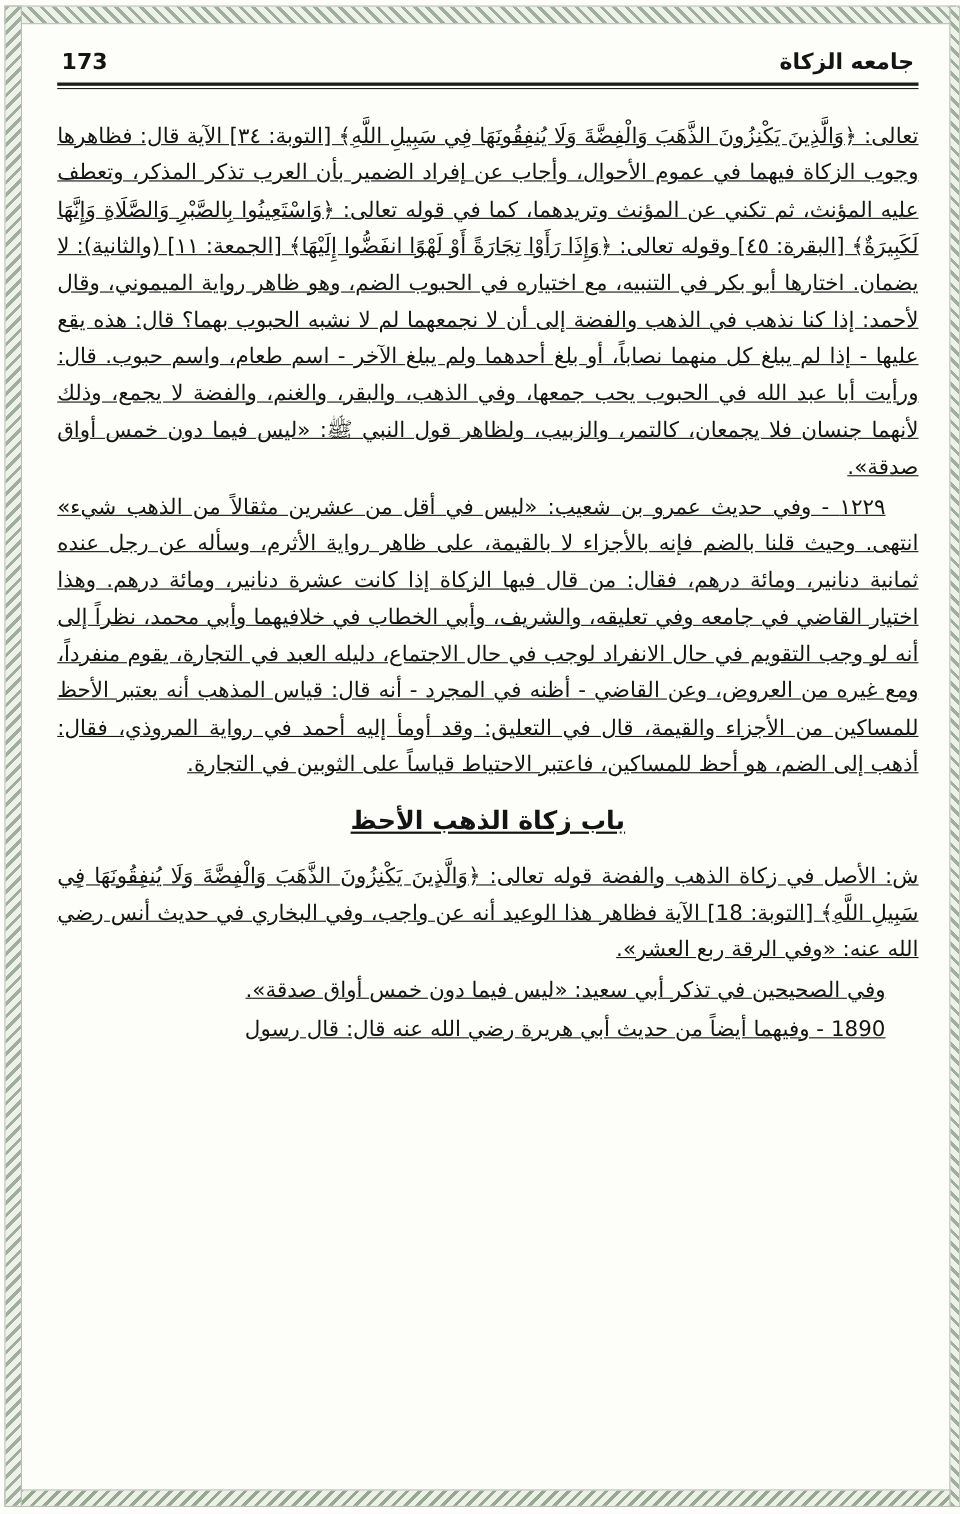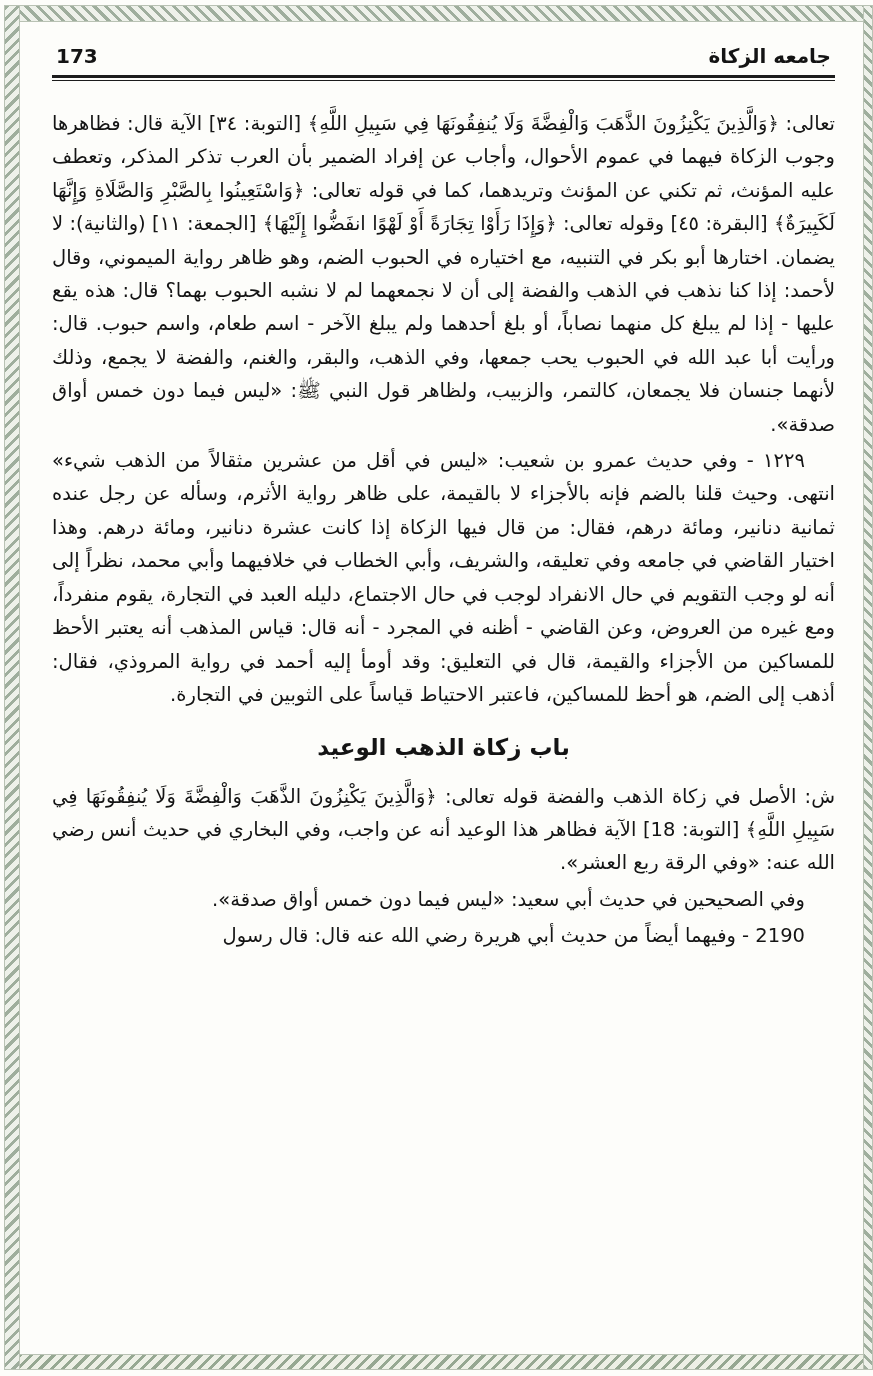--- a/index.html
+++ b/index.html
@@ -54,20 +54,21 @@
     border-top: 3px solid #1c1c1c;
     border-bottom: 1px solid #1c1c1c;
     height: 2px;
     margin-bottom: 26px;
   }
   .body-text {
     font-size: 19.5px;
     line-height: 33.4px;
     text-align: justify;
     text-justify: inter-word;
+    text-decoration: underline;
   }
   .para {
     margin: 0 0 3px 0;
   }
   .indent {
     text-indent: 30px;
   }
   .tanbih-gap {
     margin-top: 10px;
   }
@@ -94,20 +95,20 @@
     <header class="page-header">
       <span class="book-title">جامعه الزكاة</span>
       <span class="page-number">173</span>
     </header>
 
     <div class="header-rule"></div>
 
     <main class="body-text">
       <p class="para">تعالى: ﴿وَالَّذِينَ يَكْنِزُونَ الذَّهَبَ وَالْفِضَّةَ وَلَا يُنفِقُونَهَا فِي سَبِيلِ اللَّهِ﴾ [التوبة: ٣٤] الآية قال: فظاهرها وجوب الزكاة فيهما في عموم الأحوال، وأجاب عن إفراد الضمير بأن العرب تذكر المذكر، وتعطف عليه المؤنث، ثم تكني عن المؤنث وتريدهما، كما في قوله تعالى: ﴿وَاسْتَعِينُوا بِالصَّبْرِ وَالصَّلَاةِ وَإِنَّهَا لَكَبِيرَةٌ﴾ [البقرة: ٤٥] وقوله تعالى: ﴿وَإِذَا رَأَوْا تِجَارَةً أَوْ لَهْوًا انفَضُّوا إِلَيْهَا﴾ [الجمعة: ١١] (والثانية): لا يضمان. اختارها أبو بكر في التنبيه، مع اختياره في الحبوب الضم، وهو ظاهر رواية الميموني، وقال لأحمد: إذا كنا نذهب في الذهب والفضة إلى أن لا نجمعهما لم لا نشبه الحبوب بهما؟ قال: هذه يقع عليها - إذا لم يبلغ كل منهما نصاباً، أو بلغ أحدهما ولم يبلغ الآخر - اسم طعام، واسم حبوب. قال: ورأيت أبا عبد الله في الحبوب يحب جمعها، وفي الذهب، والبقر، والغنم، والفضة لا يجمع، وذلك لأنهما جنسان فلا يجمعان، كالتمر، والزبيب، ولظاهر قول النبي ﷺ: «ليس فيما دون خمس أواق صدقة».</p>
       <p class="para indent">١٢٢٩ - وفي حديث عمرو بن شعيب: «ليس في أقل من عشرين مثقالاً من الذهب شيء» انتهى. وحيث قلنا بالضم فإنه بالأجزاء لا بالقيمة، على ظاهر رواية الأثرم، وسأله عن رجل عنده ثمانية دنانير، ومائة درهم، فقال: من قال فيها الزكاة إذا كانت عشرة دنانير، ومائة درهم. وهذا اختيار القاضي في جامعه وفي تعليقه، والشريف، وأبي الخطاب في خلافيهما وأبي محمد، نظراً إلى أنه لو وجب التقويم في حال الانفراد لوجب في حال الاجتماع، دليله العبد في التجارة، يقوم منفرداً، ومع غيره من العروض، وعن القاضي - أظنه في المجرد - أنه قال: قياس المذهب أنه يعتبر الأحظ للمساكين من الأجزاء والقيمة، قال في التعليق: وقد أومأ إليه أحمد في رواية المروذي، فقال: أذهب إلى الضم، هو أحظ للمساكين، فاعتبر الاحتياط قياساً على الثوبين في التجارة.</p>
-      <h2 class="chapter-heading">باب زكاة الذهب الوعيد</h2>
+      <h2 class="chapter-heading">باب زكاة الذهب الأحظ</h2>
       <p class="para">ش: الأصل في زكاة الذهب والفضة قوله تعالى: ﴿وَالَّذِينَ يَكْنِزُونَ الذَّهَبَ وَالْفِضَّةَ وَلَا يُنفِقُونَهَا فِي سَبِيلِ اللَّهِ﴾ [التوبة: 18] الآية فظاهر هذا الوعيد أنه عن واجب، وفي البخاري في حديث أنس رضي الله عنه: «وفي الرقة ربع العشر».</p>
-      <p class="para indent">وفي الصحيحين في حديث أبي سعيد: «ليس فيما دون خمس أواق صدقة».</p>
-      <p class="para indent">2190 - وفيهما أيضاً من حديث أبي هريرة رضي الله عنه قال: قال رسول</p>
+      <p class="para indent">وفي الصحيحين في تذكر أبي سعيد: «ليس فيما دون خمس أواق صدقة».</p>
+      <p class="para indent">1890 - وفيهما أيضاً من حديث أبي هريرة رضي الله عنه قال: قال رسول</p>
     </main>
 
   </div>
 </div>
 
 </body></html>

